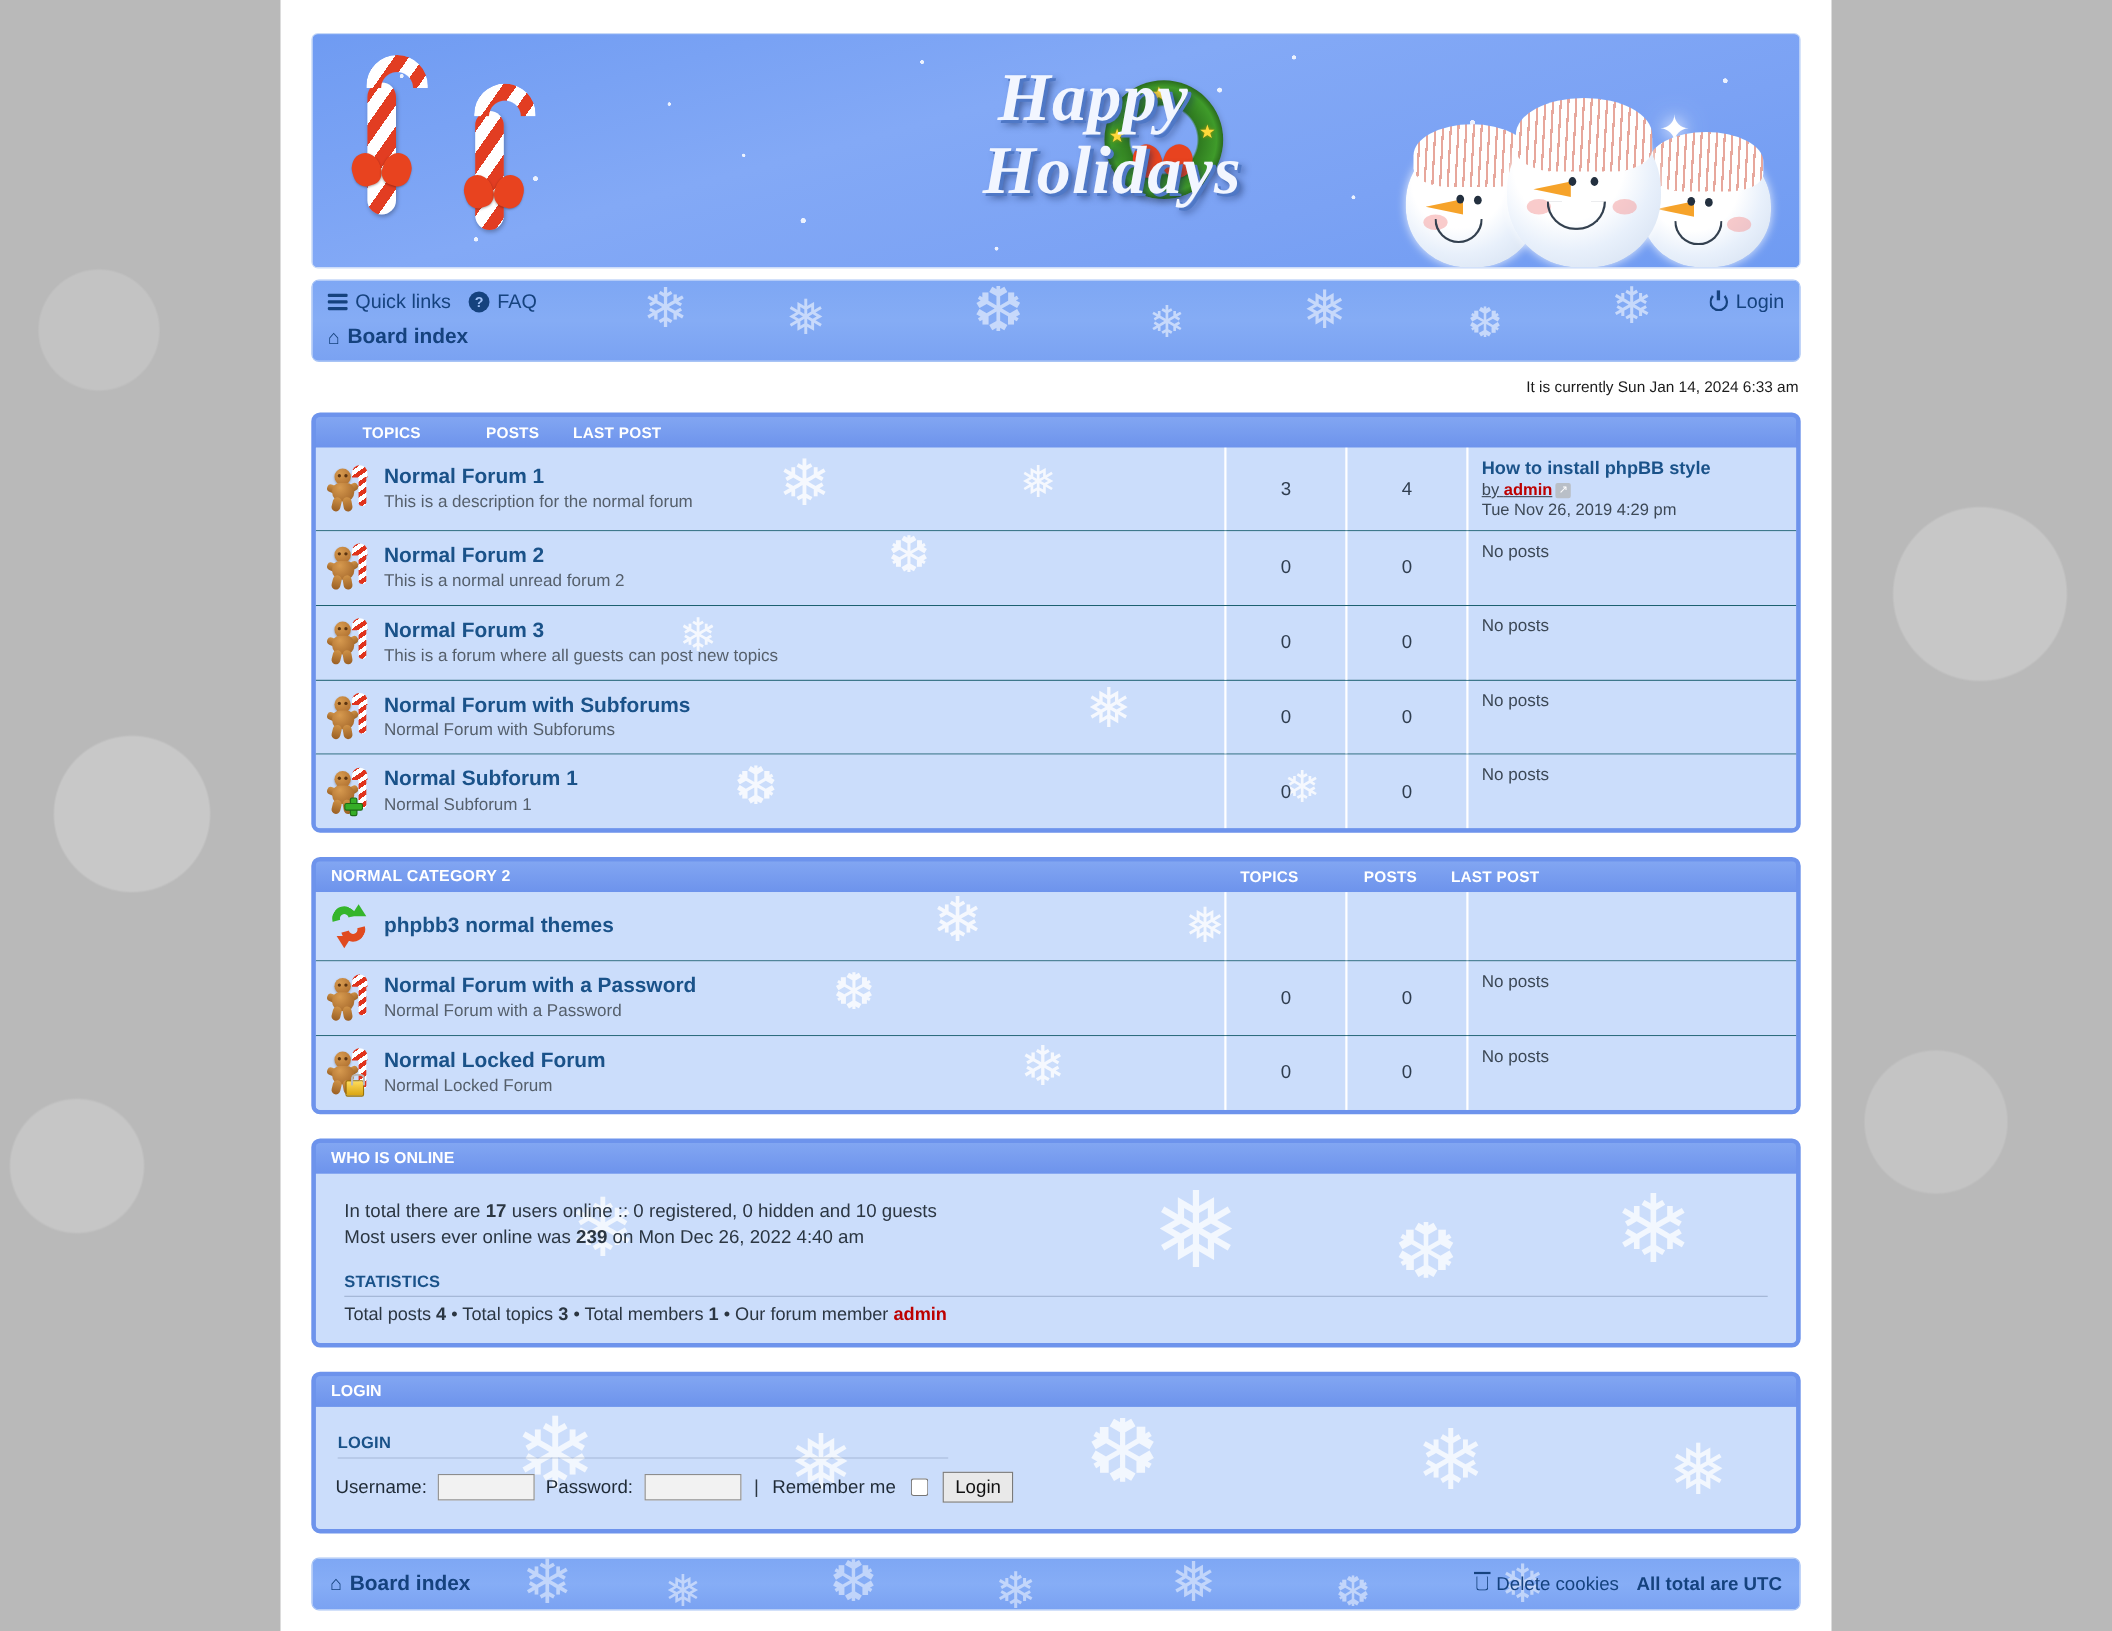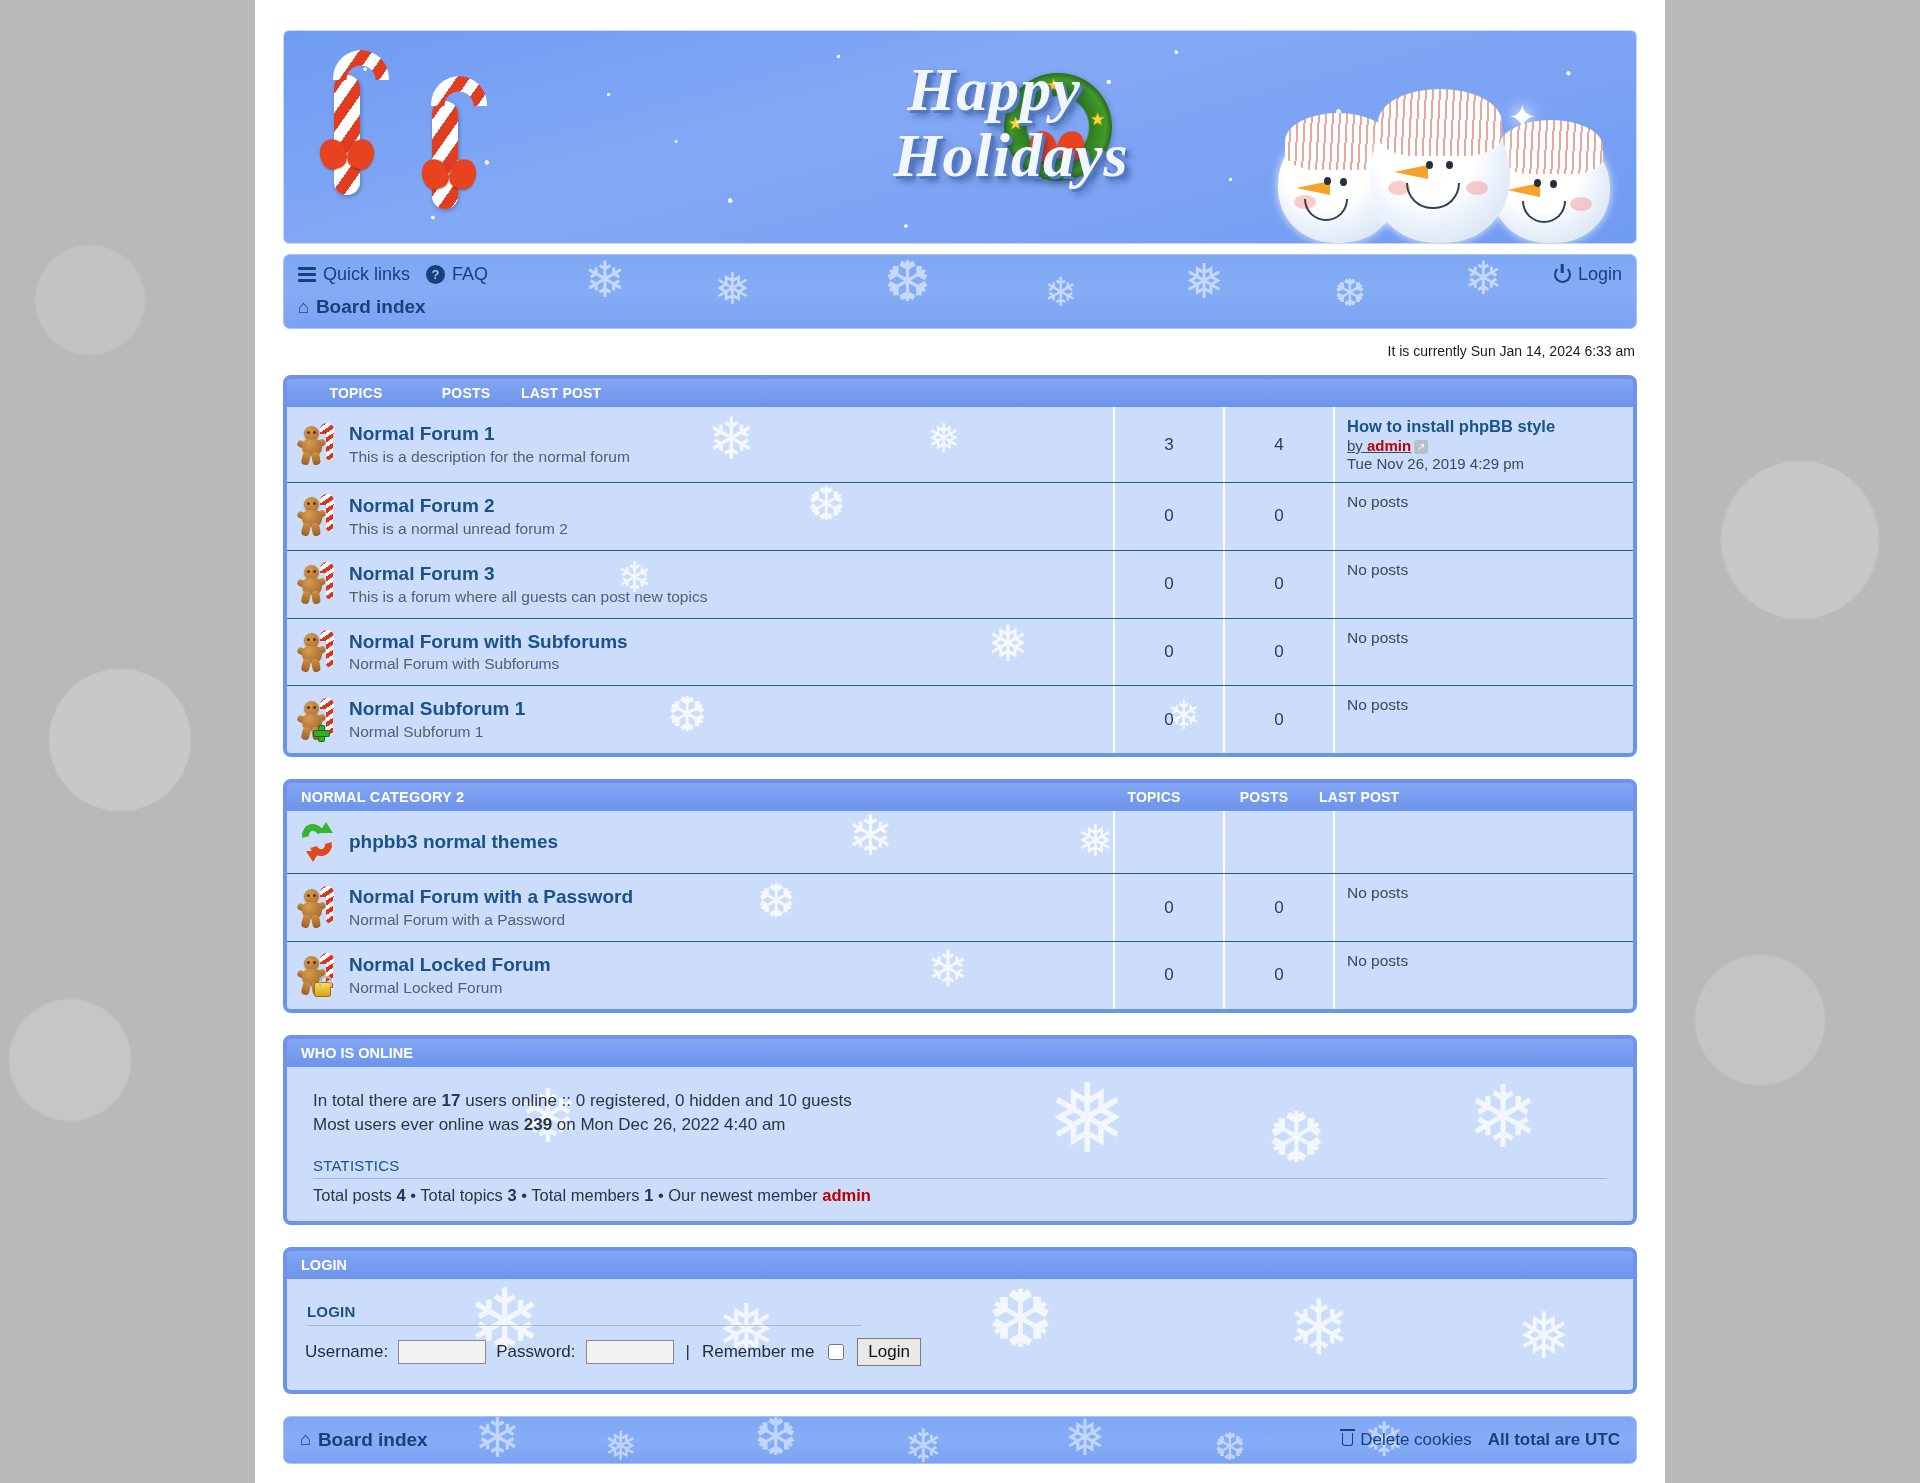--- a/index.html
+++ b/index.html
@@ -200,21 +200,21 @@
   .panel { margin-bottom:22px; border-radius:8px; overflow:hidden;
     border:4px solid #6d93ec; background:#6d93ec; }
   .panel-head { height:28px; padding:0 14px; color:#fff; font-size:14.5px; font-weight:bold;
     display:flex; align-items:center;
     background:linear-gradient(180deg,#82a6f2 0%,#6d93ec 100%); }
   .panel-body { background:#cbddfb; padding:20px 16px 14px 16px; position:relative; font-size:17px; color:#2b3642;}
   .panel-body .flake { position:absolute; color:rgba(255,255,255,.75); pointer-events:none; }
   .panel-body .content { position:relative; z-index:2; }
   .online-line { margin:4px 0 3px 10px; }
   .online-line b { font-weight:bold; }
-  .stats-title { margin:22px 0 0 10px; font-size:15px; font-weight:normal; color:#1a5289; letter-spacing:.2px;}
+  .stats-title { margin:22px 0 0 10px; font-size:15px; font-weight:bold; color:#1a5289; letter-spacing:.2px;}
   .stats-rule { margin:4px 10px 0 10px; border-top:1px solid rgba(120,140,170,.45); }
   .stats-line { margin:7px 0 2px 10px; font-size:16.5px; }
   .stats-line b { font-weight:bold; }
   .newest { color:#bd0000; font-weight:bold; text-decoration:none; cursor:pointer;}
 
   .login-body { padding:24px 18px 24px 18px; }
   .login-sub { font-size:15px; font-weight:bold; color:#1a5289; letter-spacing:.2px; margin-left:2px;}
   .login-rule { margin:5px 2px 0 2px; border-top:1px solid rgba(120,140,170,.45); width:555px;}
   .login-form { display:flex; align-items:center; gap:10px; margin-top:12px; font-size:17px; color:#1f2a36;}
   .login-form input[type=text], .login-form input[type=password] {
@@ -585,21 +585,21 @@
         <div class="stats-line">
           <span>Total posts</span>
           <b>4</b>
           <span>•</span>
           <span>Total topics</span>
           <b>3</b>
           <span>•</span>
           <span>Total members</span>
           <b>1</b>
           <span>•</span>
-          <span>Our newest member</span>
+          <span>Our forum member</span>
           <a class="newest">admin</a>
         </div>
       </div>
     </div>
   </div>
 
   <div class="panel">
     <div class="panel-head">LOGIN</div>
     <div class="panel-body login-body">
       <span class="flake" style="left:180px;top:-10px;font-size:90px;">❄</span>

